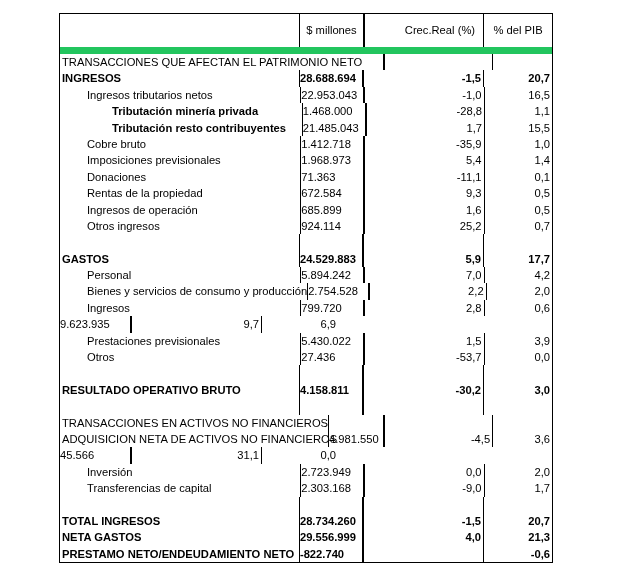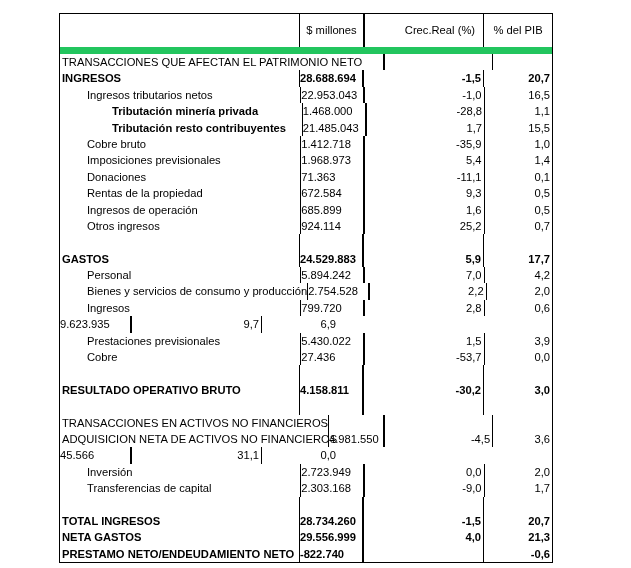--- a/index.html
+++ b/index.html
@@ -130,21 +130,21 @@
         <div class="c2">9,7</div>
         <div class="c3">6,9</div>
       </div>
       <div class="row">
         <div class="c0 ind1">Prestaciones previsionales</div>
         <div class="c1">5.430.022</div>
         <div class="c2">1,5</div>
         <div class="c3">3,9</div>
       </div>
       <div class="row">
-        <div class="c0 ind1">Cobre</div>
+        <div class="c0 ind1">Otros</div>
         <div class="c1">27.436</div>
         <div class="c2">-53,7</div>
         <div class="c3">0,0</div>
       </div>
       <div class="row">
         <div class="c0"></div>
         <div class="c1"></div>
         <div class="c2"></div>
         <div class="c3"></div>
       </div>

